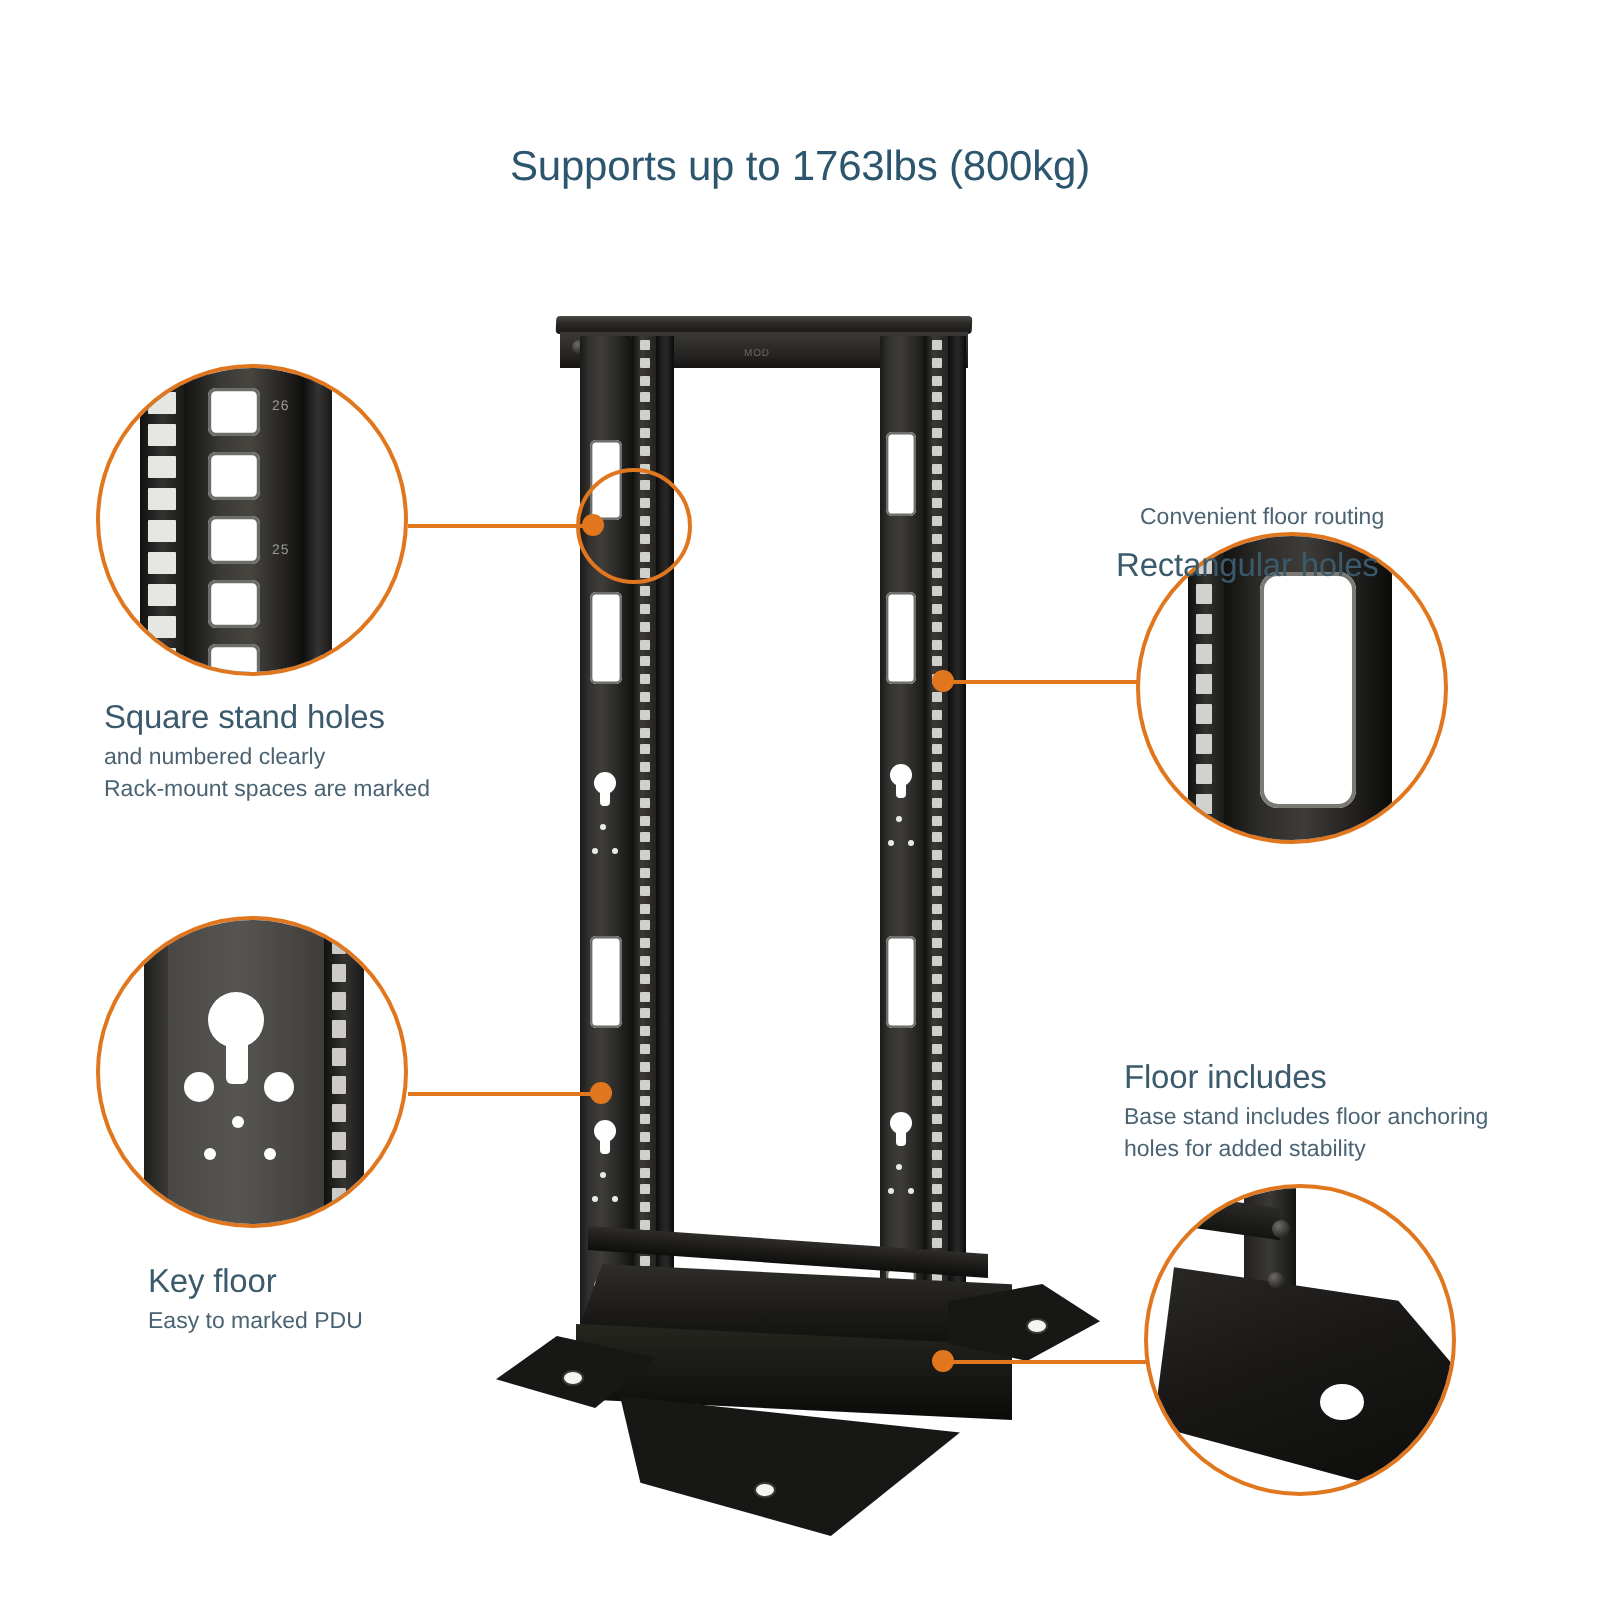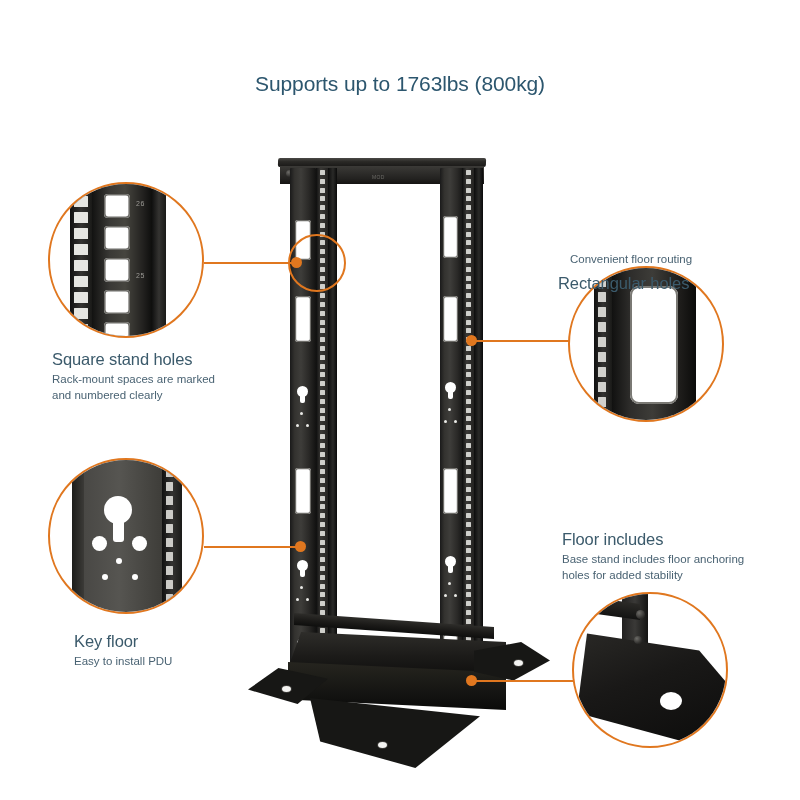--- a/index.html
+++ b/index.html
@@ -384,22 +384,22 @@
       <div class="m-num" style="left:86px;top:16px;">26</div>
       <div class="m-num" style="left:86px;top:88px;">25</div>
     </div>
   </div>
   <div class="conn" style="left:204px;top:262px;width:92px;"></div>
   <div class="dot" style="left:291px;top:257px;"></div>
   <div class="ring" style="left:288px;top:234px;width:58px;height:58px;"></div>
 
   <div class="callout-title" style="left:52px;top:350px;">Square stand holes</div>
   <div class="callout-desc" style="left:52px;top:372px;width:240px;">
+    <div>and numbered clearly</div>
     <div>Rack-mount spaces are marked</div>
-    <div>and numbered clearly</div>
   </div>
 
   <div class="mag" style="left:48px;top:458px;width:156px;height:156px;">
     <div class="mag-inner">
       <div style="position:absolute;left:22px;top:-10px;width:12px;height:180px;
                   background:linear-gradient(90deg,#1d1d1b,#3b3a37);"></div>
       <div style="position:absolute;left:34px;top:-10px;width:78px;height:180px;
                   background:linear-gradient(90deg,#494845,#565551 45%,#3e3d39);"></div>
       <div class="m-sqstrip" style="left:112px;top:-10px;width:20px;height:180px;"></div>
       <div id="mag2-strip">
@@ -427,21 +427,21 @@
       <div style="position:absolute;left:66px;top:98px;width:6px;height:6px;border-radius:50%;background:#ffffff;"></div>
       <div style="position:absolute;left:52px;top:114px;width:6px;height:6px;border-radius:50%;background:#ffffff;"></div>
       <div style="position:absolute;left:82px;top:114px;width:6px;height:6px;border-radius:50%;background:#ffffff;"></div>
     </div>
   </div>
   <div class="conn" style="left:204px;top:546px;width:96px;"></div>
   <div class="dot" style="left:295px;top:541px;"></div>
 
   <div class="callout-title" style="left:74px;top:632px;">Key floor</div>
   <div class="callout-desc" style="left:74px;top:654px;width:220px;">
-    <div>Easy to install PDU</div>
+    <div>Easy to marked PDU</div>
   </div>
 
   <div class="mag" style="left:568px;top:266px;width:156px;height:156px;">
     <div class="mag-inner">
       <div class="m-sqstrip" style="left:24px;top:-12px;width:18px;height:182px;"></div>
       <div style="position:absolute;left:42px;top:-12px;width:84px;height:182px;
                   background:linear-gradient(90deg,#111110,#2e2d2b 22%,#3d3c38 48%,#1d1c1a 82%,#0b0b0a);
                   border-radius:12px;"></div>
       <div id="mag3-strip">
           <span style="position:absolute;left:28px;top:-6px;width:8px;height:10px;background:#d2d1cd;border-radius:0.5px;display:block;"></span>

